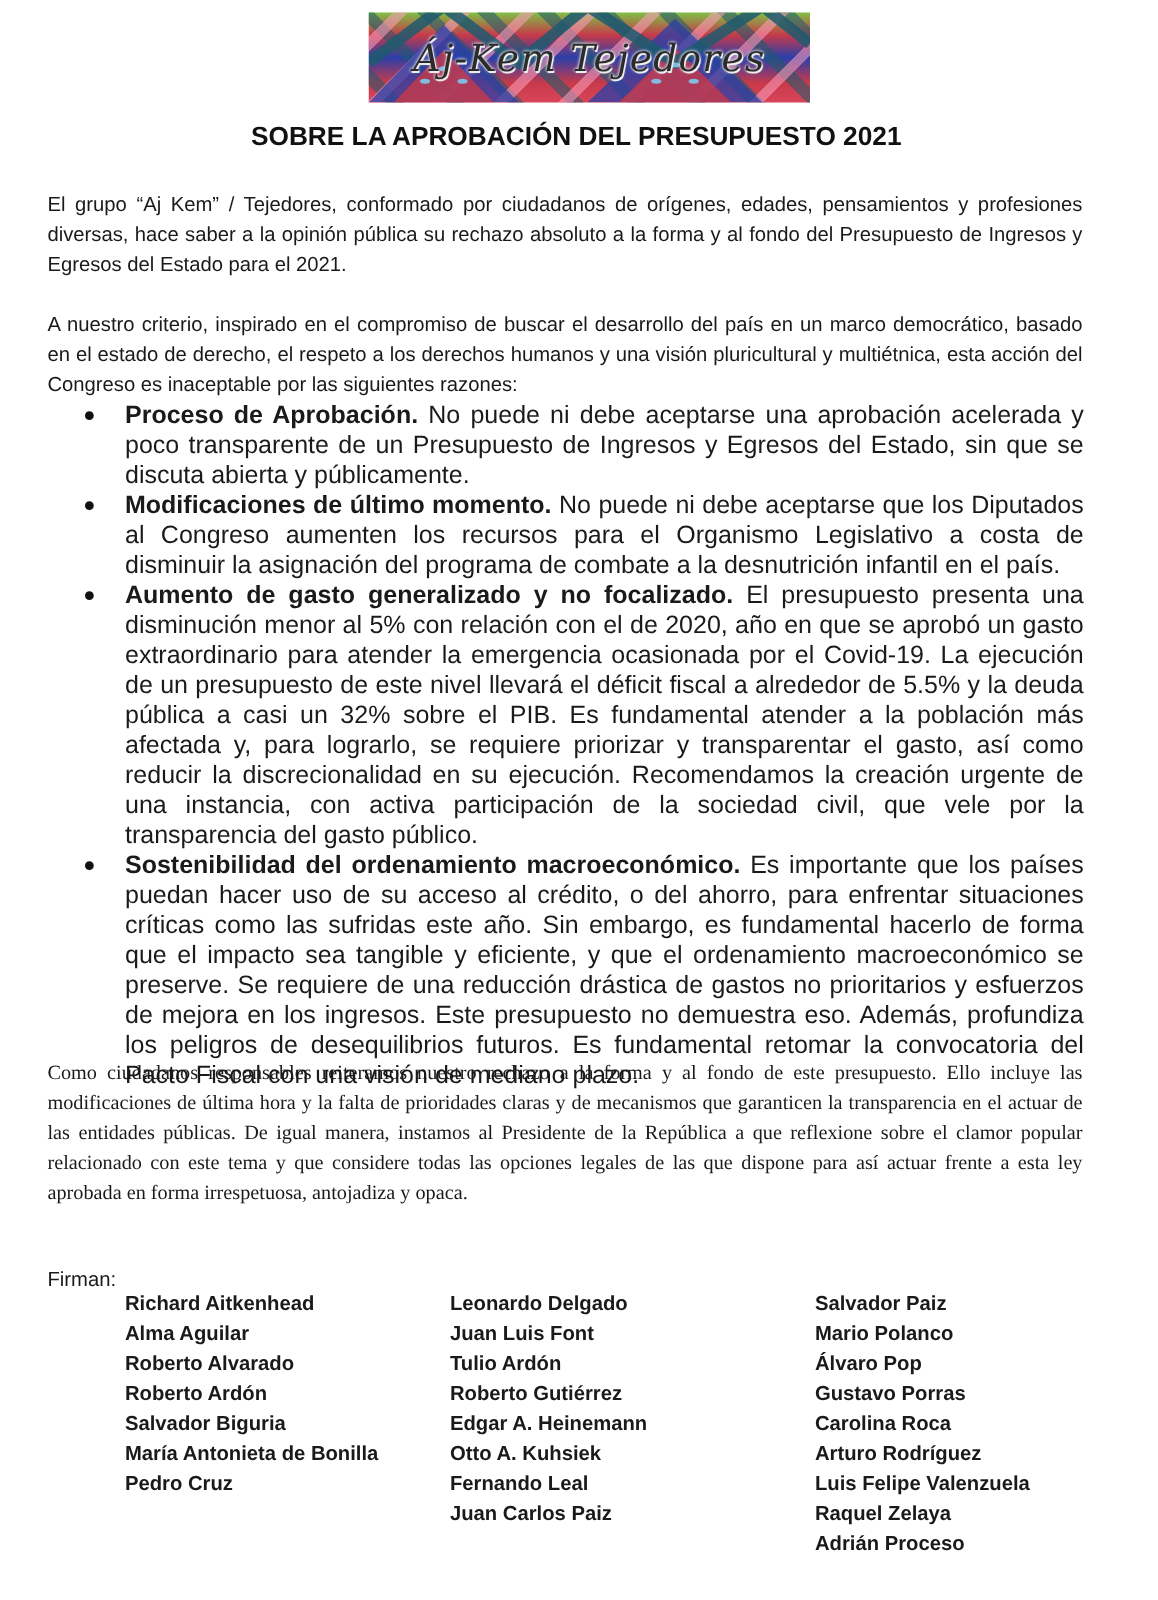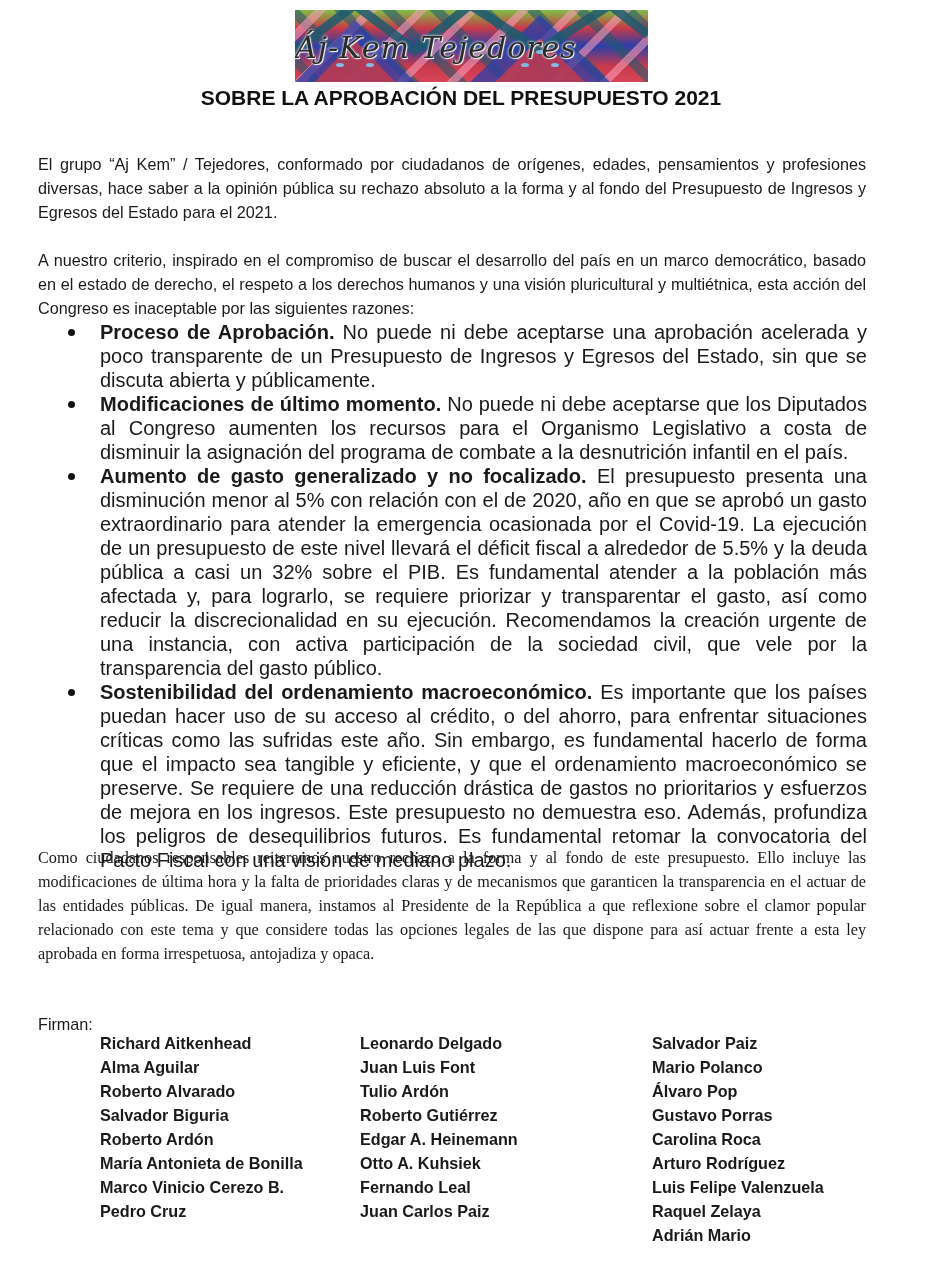--- a/index.html
+++ b/index.html
@@ -10,27 +10,27 @@
   .banner {
     position: absolute; left: 295px; top: 10px; width: 353px; height: 72px;
     overflow: hidden;
     background:
       repeating-linear-gradient(135deg, transparent 0 14px, rgba(255,160,190,0.55) 14px 22px, transparent 22px 36px),
       repeating-linear-gradient(45deg, transparent 0 10px, rgba(30,90,110,0.55) 10px 20px, transparent 20px 34px),
       linear-gradient(180deg, #7fbf45 0%, #c73a4a 25%, #2a3fa8 50%, #c73a4a 78%, #d8455a 100%);
   }
   .banner svg { position: absolute; left: 0; top: 0; }
   .banner-title {
-    position: absolute; left: 0; right: 0; top: 20px; text-align: left;
+    position: absolute; left: 0; right: 0; top: 20px; text-align: center;
     font-family: "DejaVu Serif", serif; font-style: italic; font-size: 30px;
     color: #2b2b2b; letter-spacing: 1px;
     text-shadow: 0 0 2px #e8e8e8, 0 0 3px #e8e8e8, 1px 1px 0 #f0f0f0;
   }
   .title {
-    position: absolute; left: 0; width: 922px; top: 86px; text-align: center;
+    position: absolute; left: 0; width: 922px; top: 98px; text-align: center;
     font-weight: bold; font-size: 21px; color: #111;
   }
   .para {
     position: absolute; left: 38px; width: 828px; font-size: 16.2px;
     line-height: 24px; text-align: justify; margin: 0;
   }
   .p1 { top: 152px; }
   .p2 { top: 248px; }
   .bullets {
     position: absolute; left: 100px; width: 767px; top: 320px;
@@ -98,24 +98,23 @@
 </ul>
 
 <p class="para p3">Como ciudadanos responsables reiteramos nuestro rechazo a la forma y al fondo de este presupuesto. Ello incluye las modificaciones de última hora y la falta de prioridades claras y de mecanismos que garanticen la transparencia en el actuar de las entidades públicas.  De igual manera, instamos al Presidente de la República a que reflexione sobre el clamor popular relacionado con este tema y que considere todas las opciones legales de las que dispone para así actuar frente a esta ley aprobada en forma irrespetuosa, antojadiza y opaca.</p>
 
 <div class="firman">Firman:</div>
 
 <div class="col c1">
   <div>Richard Aitkenhead</div>
   <div>Alma Aguilar</div>
   <div>Roberto Alvarado</div>
+  <div>Roberto Ardón</div>
   <div>Salvador Biguria</div>
-  <div>Roberto Ardón</div>
   <div>María Antonieta de Bonilla</div>
-  <div>Marco Vinicio Cerezo B.</div>
   <div>Pedro Cruz</div>
 </div>
 
 <div class="col c2">
   <div>Leonardo Delgado</div>
   <div>Juan Luis Font</div>
   <div>Tulio Ardón</div>
   <div>Roberto Gutiérrez</div>
   <div>Edgar A. Heinemann</div>
   <div>Otto A. Kuhsiek</div>
@@ -125,14 +124,14 @@
 
 <div class="col c3">
   <div>Salvador Paiz</div>
   <div>Mario Polanco</div>
   <div>Álvaro Pop</div>
   <div>Gustavo Porras</div>
   <div>Carolina Roca</div>
   <div>Arturo Rodríguez</div>
   <div>Luis Felipe Valenzuela</div>
   <div>Raquel Zelaya</div>
-  <div>Adrián Mario</div>
+  <div>Adrián Proceso</div>
 </div>
 
 </body></html>

